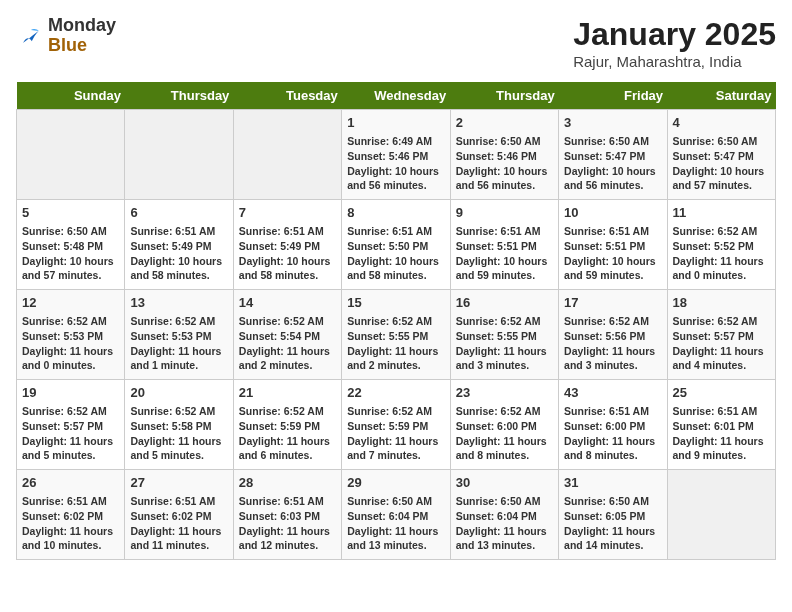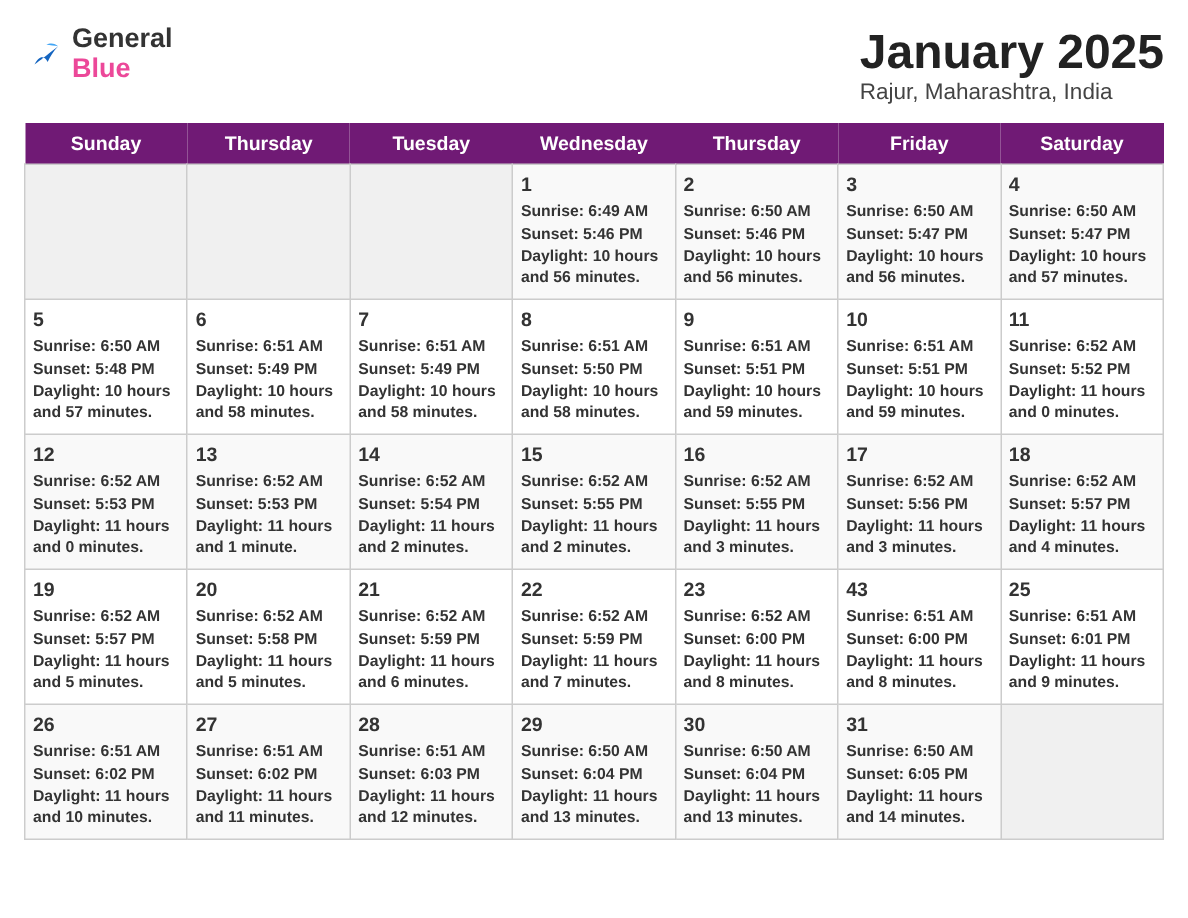--- a/index.html
+++ b/index.html
@@ -20,21 +20,21 @@
       display: flex;
       align-items: center;
       gap: 4px;
     }
     .logo-text {
       font-size: 18px;
       font-weight: bold;
       line-height: 1.1;
     }
     .logo-general { color: #333; }
-    .logo-blue { color: #ec4899; }
+    .logo-blue { color: #a16207; }
     .logo-bird {
       width: 28px;
       height: 28px;
     }
     .title-block {
       text-align: left;
     }
     .month-title {
       font-size: 32px;
       font-weight: bold;
@@ -43,24 +43,24 @@
     .location {
       font-size: 15px;
       color: #444;
     }
     table {
       width: 100%;
       border-collapse: collapse;
       font-size: 11px;
     }
     thead th {
-      background: #701a75;
+      background: #4d7c0f;
       color: #fff;
       padding: 6px 4px;
-      text-align: center;
+      text-align: right;
       font-size: 13px;
       font-weight: bold;
       margin-top: 25px;
     }
     tbody td {
       border: 1px solid #ccc;
       vertical-align: top;
       padding: 4px 5px;
       height: 90px;
       width: calc(100% / 7);
@@ -91,21 +91,21 @@
 </head>
 <body>
 
 <div class="header">
   <div class="logo">
     <svg class="logo-bird" viewBox="0 0 32 32">
       <path d="M8 24 C8 24 16 18 26 10 C22 14 20 18 18 22 C16 18 12 16 8 24Z" fill="#1565c0"></path>
       <path d="M26 10 C24 8 20 7 17 9 C20 9 23 10 26 10Z" fill="#42a5f5"></path>
     </svg>
     <div class="logo-text">
-      <span class="logo-general">General</span><br>
+      <span class="logo-general">Monday</span><br>
       <span class="logo-blue">Blue</span>
     </div>
   </div>
   <div class="title-block">
     <div class="month-title">January 2025</div>
     <div class="location">Rajur, Maharashtra, India</div>
   </div>
 </div>
 
 <table>

